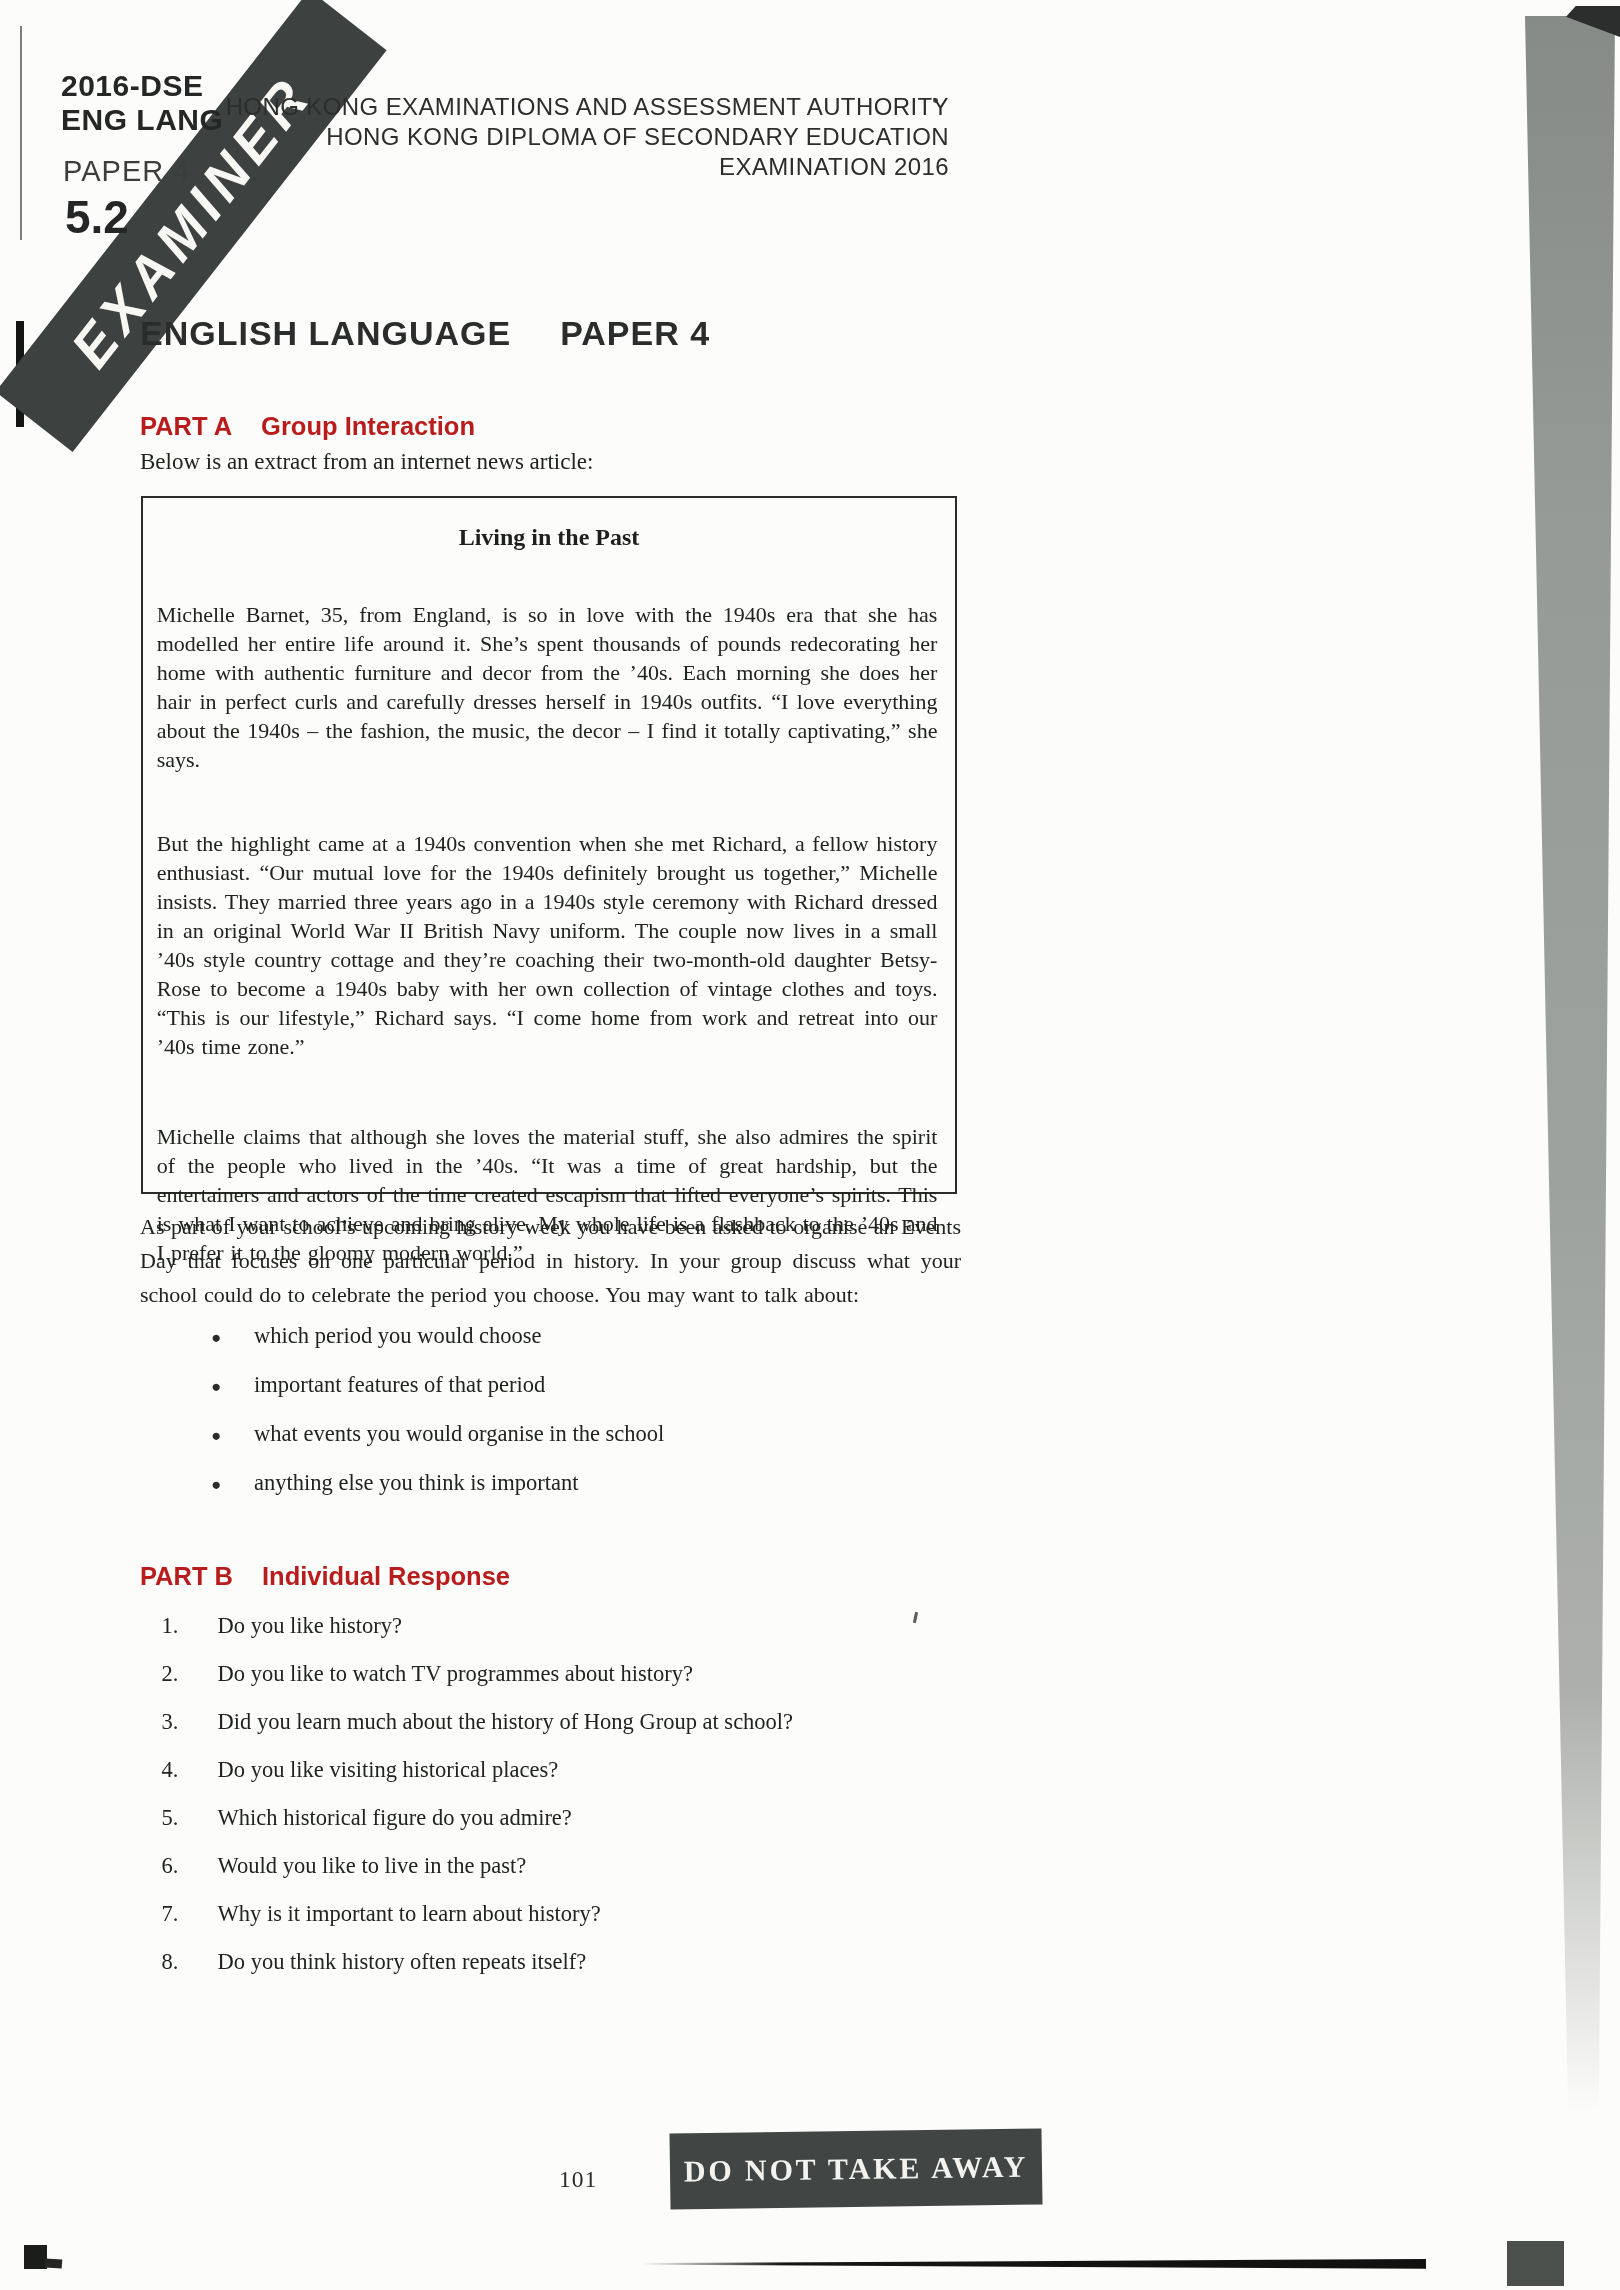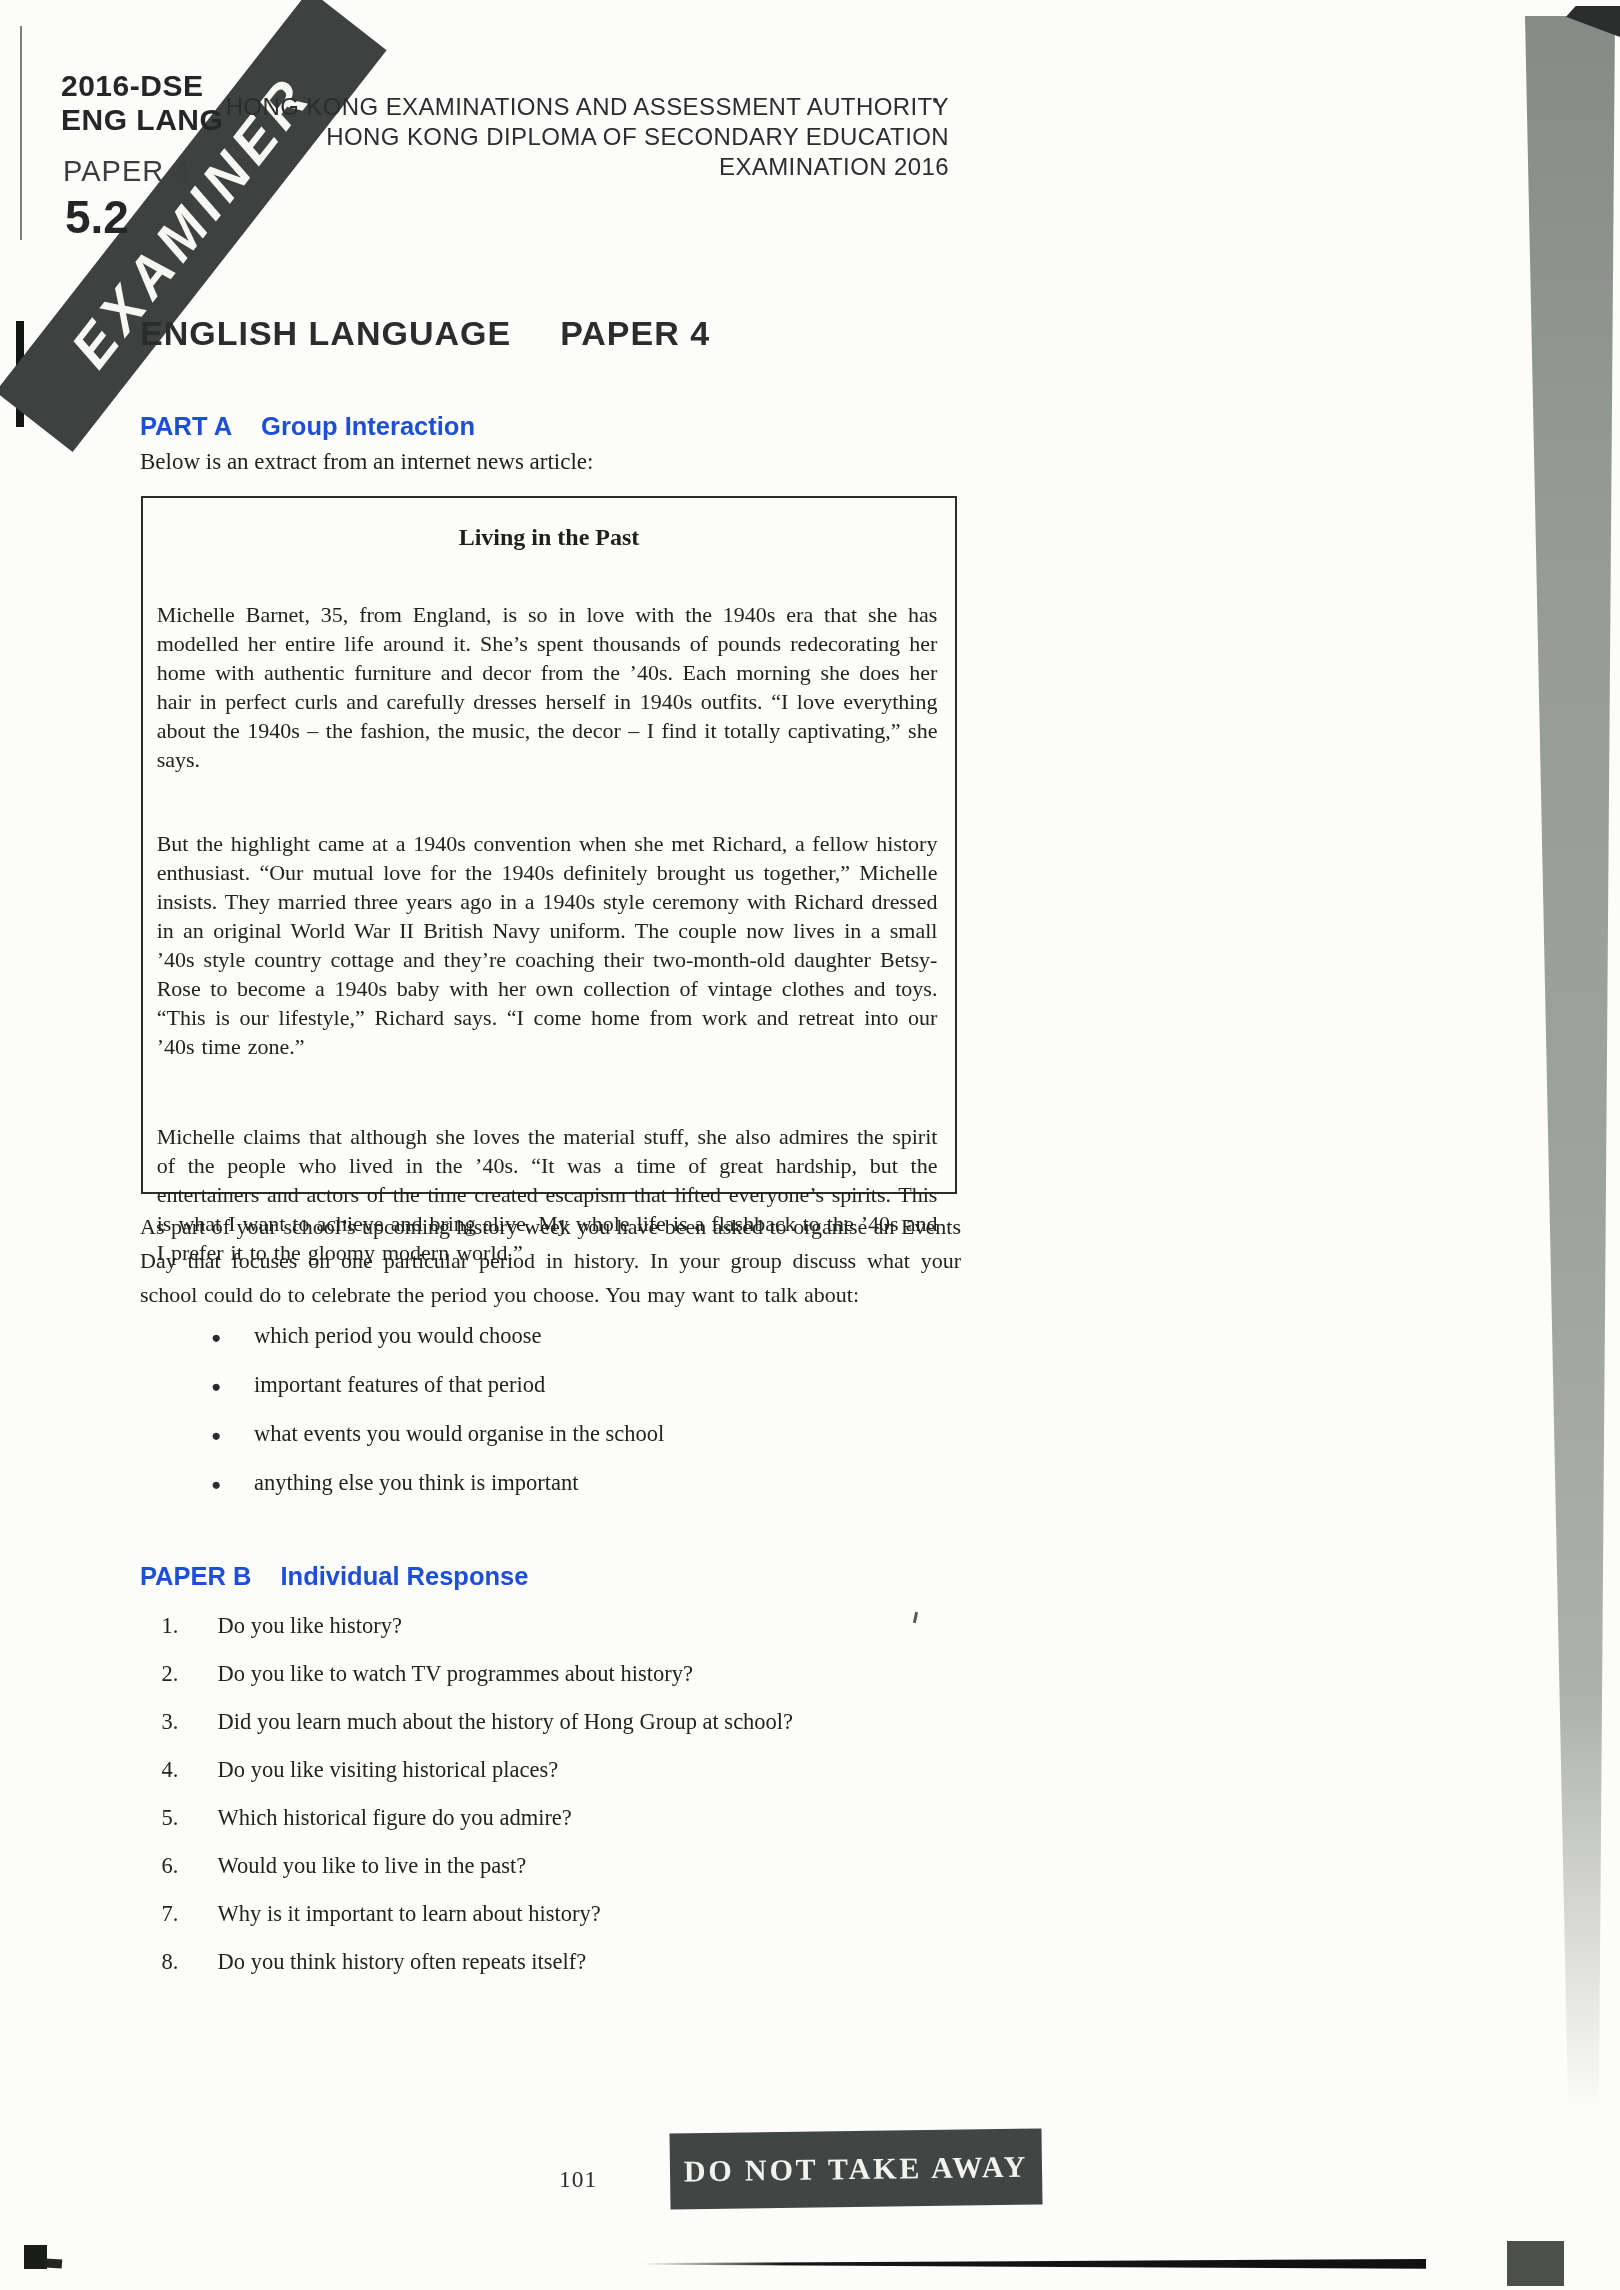--- a/index.html
+++ b/index.html
@@ -38,21 +38,21 @@
   .c3{left:63px;top:155px;font-size:29px;color:#3b3e3c;letter-spacing:1px;}
   .c4{left:65px;top:190px;font-size:46px;font-weight:bold;color:#242725;}
 
   
   .authority{left:165px;top:92px;width:784px;text-align:right;color:#2b2e2c;
       font-size:24px;line-height:30px;letter-spacing:0.4px;}
   .main-title{left:140px;top:314px;width:818px;display:flex;justify-content:flex-start;gap:49px;
       font-size:34px;font-weight:bold;color:#2a2d2b;letter-spacing:1px;}
 
   
-  .part-head{display:flex;gap:29px;font-size:25.5px;font-weight:bold;color:#1d4ed8;}
+  .part-head{display:flex;gap:29px;font-size:25.5px;font-weight:bold;color:#b91c1c;}
   .part-a{left:140px;top:412px;}
   .part-b{left:140px;top:1562px;}
   .intro{left:140px;top:449px;font-size:23px;color:#20241f;}
 
   
   .article-box{left:141px;top:496px;width:816px;height:698px;border:2px solid #2c2c29;box-sizing:border-box;}
   .article-title{margin-top:25.5px;text-align:center;font-weight:bold;font-size:24px;color:#1d201d;}
   .article-p{margin:0 17.6px 0 13.7px;font-size:22px;line-height:29px;text-align:justify;
       word-spacing:1.5px;color:#20241f;}
   .p1{margin-top:49px;} .p2{margin-top:55px;} .p3{margin-top:61px;}
@@ -142,21 +142,21 @@
       <span class="bullet-dot serif">●</span>
       <span class="bullet-text serif">what events you would organise in the school</span>
     </div>
     <div class="bullet-row">
       <span class="bullet-dot serif">●</span>
       <span class="bullet-text serif">anything else you think is important</span>
     </div>
   </div>
 
   <div class="abs sans part-head part-b">
-    <span>PAPER B</span>
+    <span>PART B</span>
     <span>Individual Response</span>
   </div>
 
   <div class="abs questions">
     <div class="q-row serif">
       <span class="q-num">1.</span>
       <span class="q-text">Do you like history?</span>
     </div>
     <div class="q-row serif">
       <span class="q-num">2.</span>

